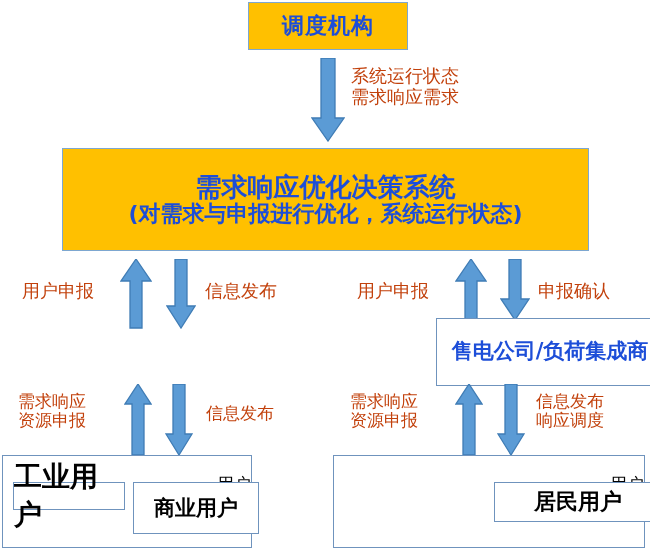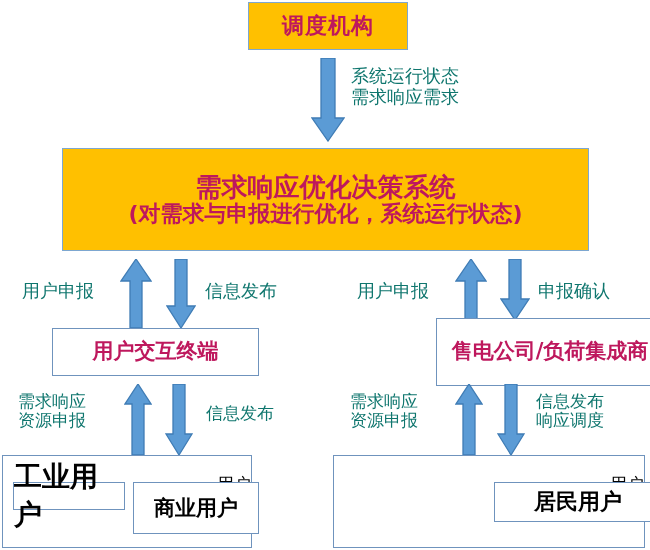--- a/index.html
+++ b/index.html
@@ -11,21 +11,21 @@
   }
   #stage{position:relative;width:650px;height:550px;}
 
   .box{
     position:absolute;
     box-sizing:border-box;
     display:flex;
     align-items:center;
     justify-content:center;
     text-align:center;
-    color:#be185d;
+    color:#1d4ed8;
     line-height:1.12;
   }
 
   
   .yellow{
     background:#FFC000;
     border:1px solid #7da7d0;
     font-weight:bold;
   }
 
@@ -35,21 +35,21 @@
     border:1px solid #6f93bd;
   }
 
   
   .arrow{position:absolute;}
   .arrow svg{display:block;}
 
   
   .label{
     position:absolute;
-    color:#0f766e;
+    color:#c2410c;
     line-height:1.14;
     white-space:pre-line;
     text-align:right;
   }
 
   
   #dispatch-box{left:248px;top:2px;width:160px;height:48px;font-size:22px;letter-spacing:1px;}
   #system-box{left:62px;top:148px;width:527px;height:103px;font-size:21px;flex-direction:column;}
   #system-box .l1{font-size:26px;}
   #system-box .l2{font-size:22px;}
@@ -129,23 +129,20 @@
   </div>
   <div class="label lbl-18" style="left:357px;top:281px;">用户申报</div>
 
   <div class="arrow" style="left:500px;top:259px;">
     <svg width="30" height="62" viewBox="0 0 30 62">
       <polygon points="9,0 21,0 21,40 29,40 15,61 1,40 9,40" fill="#5B9BD5" stroke="#3F7CB5" stroke-width="1.3"></polygon>
     </svg>
   </div>
   <div class="label lbl-18" style="left:538px;top:281px;">申报确认</div>
 
-  <div class="box white" id="terminal-box">
-    <span>用户交互终端</span>
-  </div>
 
   <div class="box white" id="retailer-box">
     <span>售电公司/负荷集成商</span>
   </div>
 
   <div class="arrow" style="left:124px;top:384px;">
     <svg width="28" height="72" viewBox="0 0 28 72">
       <polygon points="14,0 27,20 20,20 20,71 8,71 8,20 1,20" fill="#5B9BD5" stroke="#3F7CB5" stroke-width="1.3"></polygon>
     </svg>
   </div>

